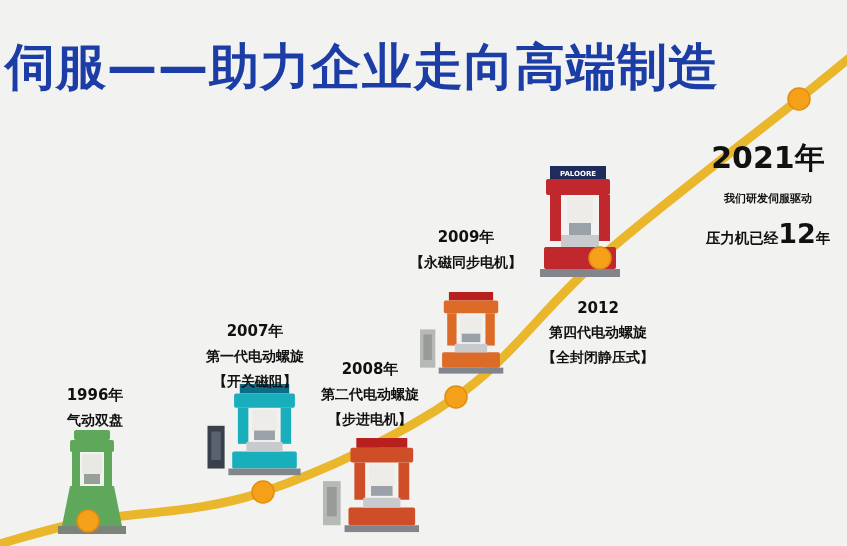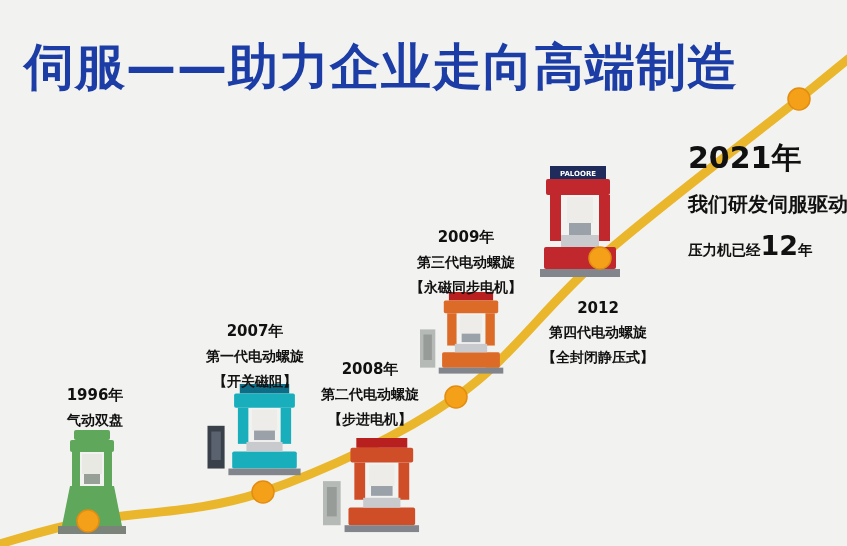--- a/index.html
+++ b/index.html
@@ -9,35 +9,35 @@
     font-family:"DejaVu Sans","Liberation Sans",sans-serif;
     color:var(--text,#111);
   }
   .layer{position:absolute;left:0;top:0;width:847px;height:546px;}
   .curve-layer{z-index:1;}
   .machines-layer{z-index:2;}
   .dots-layer{z-index:3;pointer-events:none;}
   .labels-layer{z-index:4;pointer-events:none;}
 
   .page-title{
-    position:absolute;left:24px;top:34px;margin:0;
+    position:absolute;left:5px;top:34px;margin:0;
     font-size:50px;font-weight:800;letter-spacing:1px;white-space:nowrap;
     color:var(--title,#1b3da5);
   }
 
   .milestone{position:absolute;text-align:center;}
   .ms-year{font-size:15px;font-weight:700;margin-bottom:7px;}
   .ms-name{font-size:14px;font-weight:700;margin-bottom:7px;}
   .ms-spec{font-size:14px;font-weight:700;}
 
   .machine{position:absolute;}
 
-  .endpoint{position:absolute;left:688px;top:138px;width:160px;}
+  .endpoint{position:absolute;left:688px;top:138px;width:160px;text-align:center;}
   .ep-year{font-size:30px;font-weight:800;margin-bottom:12px;}
-  .ep-line1{font-size:20px;font-weight:700;margin-bottom:12px;}
+  .ep-line1{font-size:11px;font-weight:700;margin-bottom:12px;}
   .ep-line2{font-size:14.5px;font-weight:700;}
   .ep-num{font-size:27px;font-weight:800;}
 </style>
 </head>
 <body>
 
 <div class="canvas">
 
   <svg class="layer curve-layer" viewBox="0 0 847 546">
     <path d="M -15 548 C 19 539, 42 530, 88 521 C 134 512, 202 513, 263 492 C 324 471, 400 436, 456 397 C 512 358, 543 308, 600 258 C 657 208, 754 135, 799 99 C 844 63, 846 60, 880 34" fill="none" stroke="#eab62c" stroke-width="9" stroke-linecap="round"></path>
@@ -158,21 +158,20 @@
     </div>
 
     <div class="milestone" style="left:305px;top:360px;width:130px;">
       <div class="ms-year">2008年</div>
       <div class="ms-name">第二代电动螺旋</div>
       <div class="ms-spec">【步进电机】</div>
     </div>
 
     <div class="milestone" style="left:400px;top:228px;width:132px;">
       <div class="ms-year">2009年</div>
-      <div class="ms-name">第三代电动螺旋</div>
       <div class="ms-spec">【永磁同步电机】</div>
     </div>
 
     <div class="milestone" style="left:528px;top:299px;width:140px;">
       <div class="ms-year">2012</div>
       <div class="ms-name">第四代电动螺旋</div>
       <div class="ms-spec">【全封闭静压式】</div>
     </div>
 
     <div class="endpoint">

